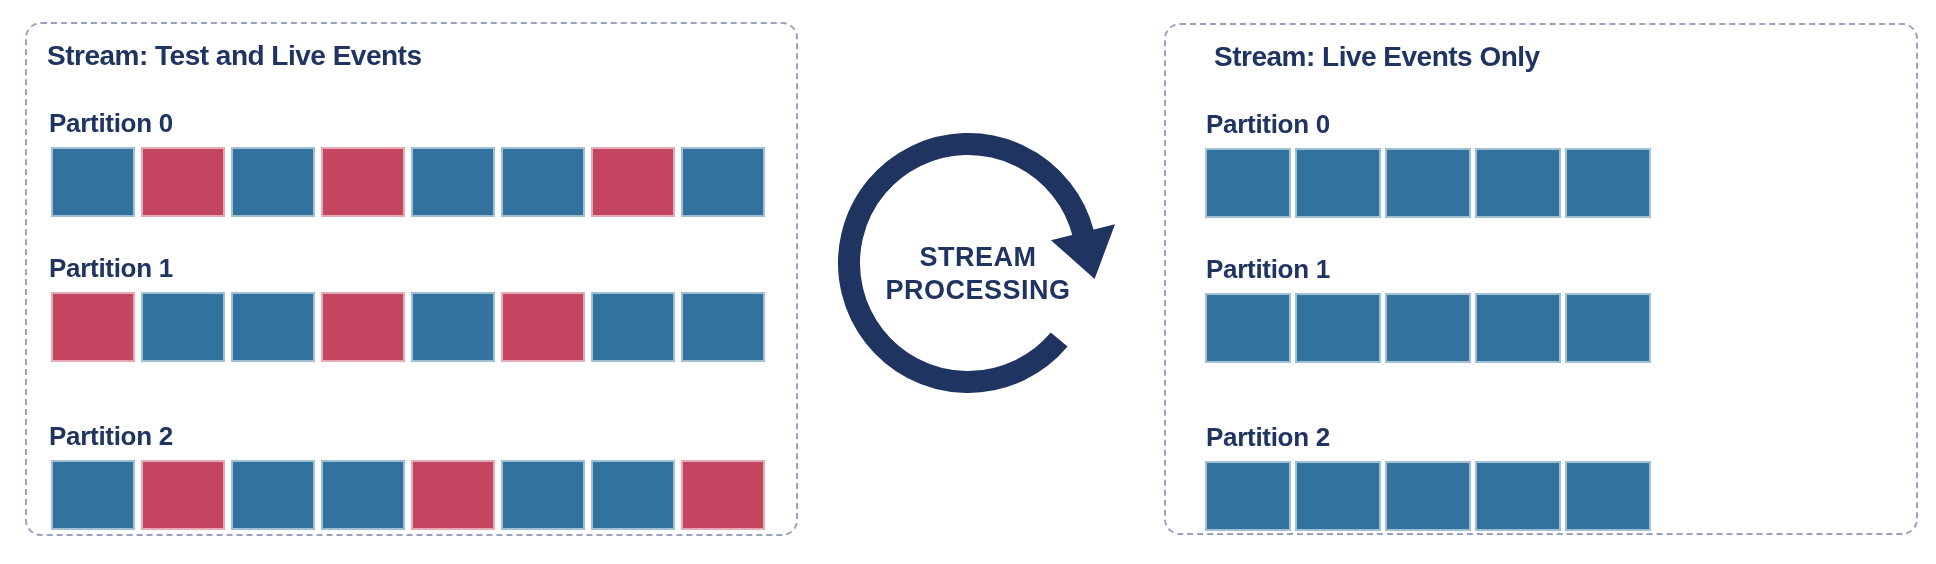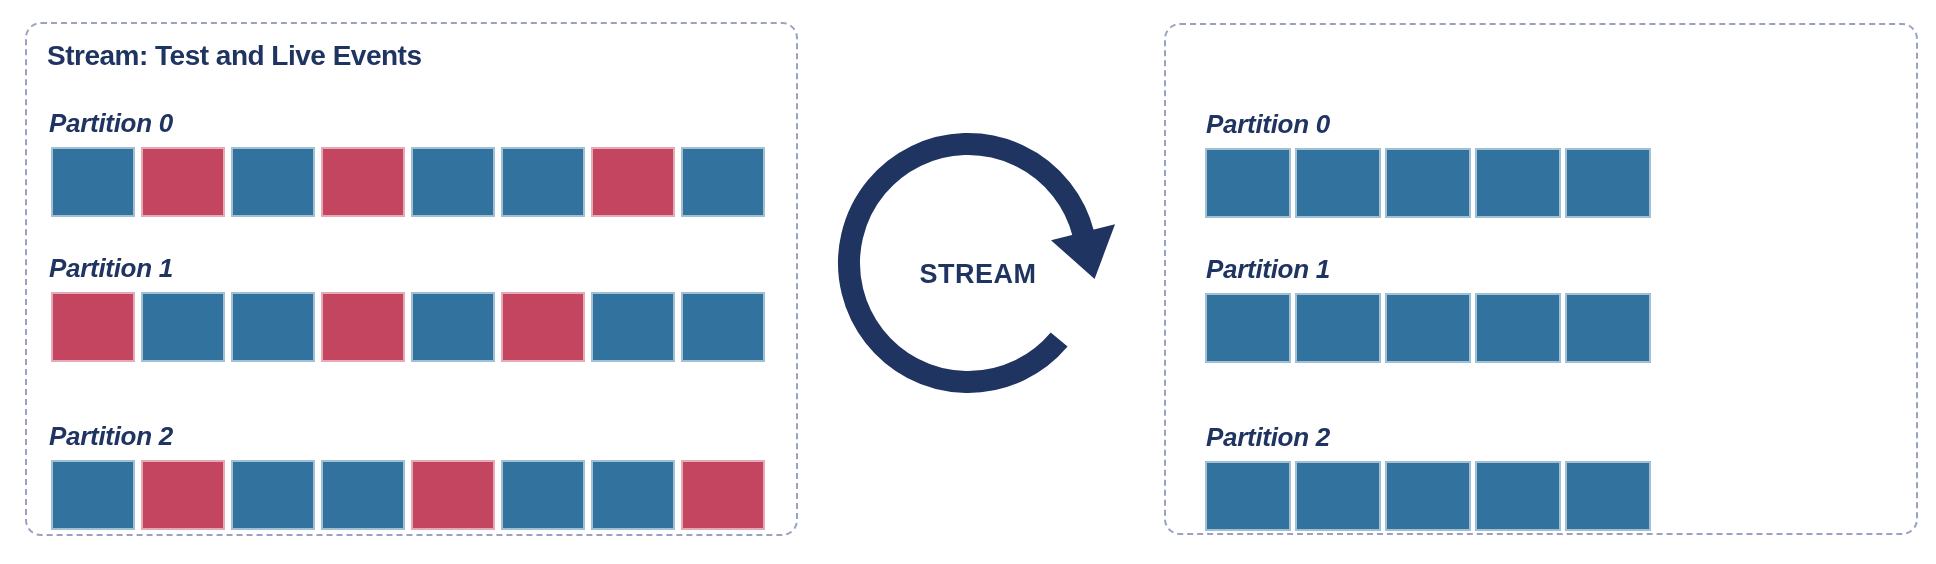--- a/index.html
+++ b/index.html
@@ -38,21 +38,20 @@
   .partition-group.row-1 { top: 229px; }
   .partition-group.row-2 { top: 374px; margin-top: 23px; }
 
   .partition-label {
     font-size: 26px;
     font-weight: bold;
     letter-spacing: -0.3px;
     line-height: 30px;
     color: var(--navy, #203461);
     white-space: nowrap;
-    font-style: italic;
   }
   #left-panel  .partition-label { margin-left: 22px; }
   #right-panel .partition-label { margin-left: 40px; }
 
   .square-row { display: flex; margin-top: 9px; }
   #left-panel  .square-row { margin-left: 24px; gap: 6px; }
   #right-panel .square-row { margin-left: 39px; gap: 4px; }
 
   .sq {
     box-sizing: border-box;
@@ -132,23 +131,25 @@
         </div>
     </div>
   </div>
 
   <svg id="processing-arrow" width="300" height="300" viewBox="0 0 300 300">
     <path d="M 241.16 226.50 A 119 119 0 1 1 265.46 121.21" fill="none" stroke="#203461" stroke-width="22"></path>
     <polygon points="297.0,111.3 233.0,127.3 276.6,165.9" fill="#203461"></polygon>
   </svg>
   <div id="processor-label">
     <span>STREAM</span>
+    <span>PROCESSING</span>
   </div>
 
   <div class="panel" id="right-panel">
+    <div class="panel-title">Stream: Live Events Only</div>
 
     <div class="partition-group row-0">
       <div class="partition-label">Partition 0</div>
       <div class="square-row">
           <div class="sq" style="background: var(--live);"></div>
           <div class="sq" style="background: var(--live);"></div>
           <div class="sq" style="background: var(--live);"></div>
           <div class="sq" style="background: var(--live);"></div>
           <div class="sq" style="background: var(--live);"></div>
         </div>

